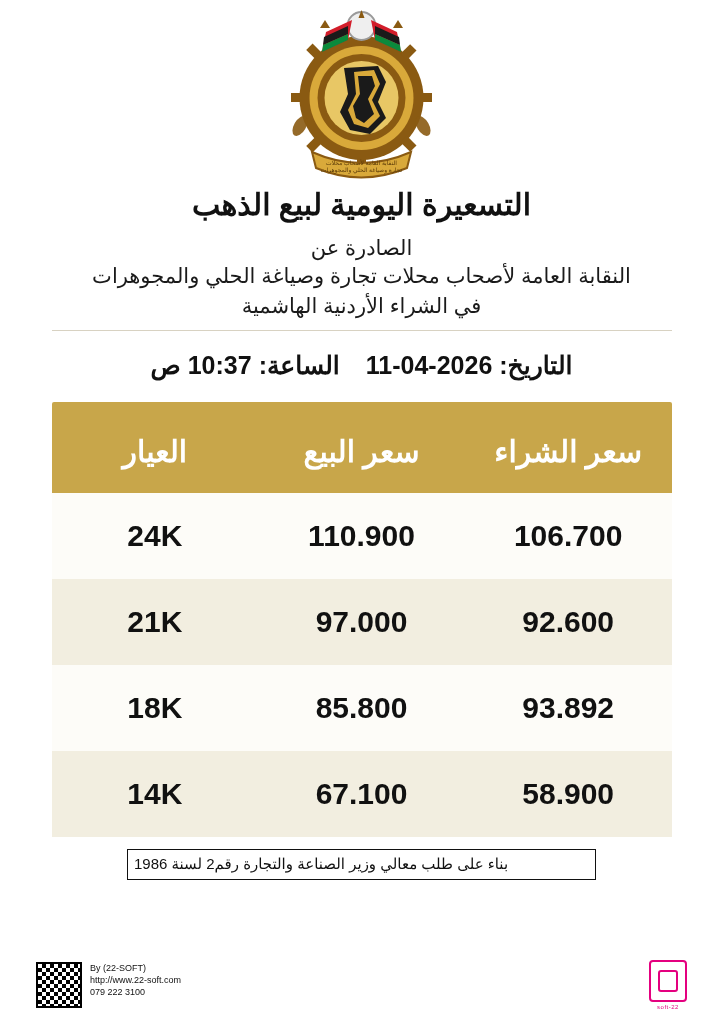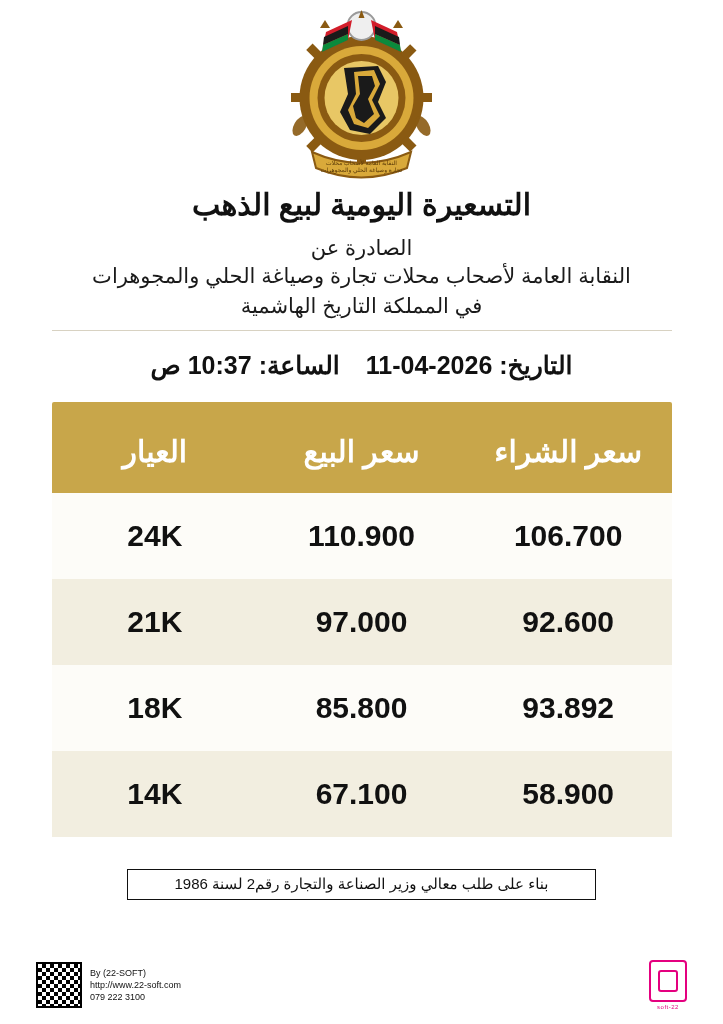--- a/index.html
+++ b/index.html
@@ -105,23 +105,23 @@
     border: none;
   }
   .table tbody tr.odd  td { background: #fdfcf8; }
   .table tbody tr.even td { background: #f2eee0; }
 
   .karat { font-size: 27px; }
 
   
   .footnote {
     width: 455px;
-    margin: 32px auto 0 auto;
+    margin: 12px auto 0 auto;
     border: 1px solid #111;
-    text-align: center;
+    text-align: left;
     font-size: 15px;
     padding: 5px 6px 6px 6px;
     color: #111;
     background: #fff;
   }
 
   
   .footer {
     position: absolute;
     left: 0;
@@ -153,21 +153,21 @@
     font-size: 6px;
     color: #e4007f;
     text-align: center;
     margin-top: 2px;
     letter-spacing: .5px;
   }
   .logo-block { display: flex; flex-direction: column; align-items: center; }
 
   .contact {
     display: flex;
-    align-items: center;
+    align-items: flex-start;
     gap: 8px;
     direction: ltr;
   }
   .qr {
     width: 46px;
     height: 46px;
     background:
       repeating-conic-gradient(#000 0% 25%, #fff 0% 50%) 0 0 / 8px 8px;
     border: 2px solid #000;
     box-sizing: border-box;
@@ -232,21 +232,21 @@
         <ellipse cx="26" cy="120" rx="6" ry="11" transform="rotate(30 26 120)"></ellipse>
         <ellipse cx="149" cy="120" rx="6" ry="11" transform="rotate(-30 149 120)"></ellipse>
       </g>
     </svg>
   </div>
 </div>
 
 <div class="title">التسعيرة اليومية لبيع الذهب</div>
 <div class="sub1">الصادرة عن</div>
 <div class="sub2">النقابة العامة لأصحاب محلات تجارة وصياغة الحلي والمجوهرات</div>
-<div class="sub3">في المملكة التاريخ الهاشمية</div>
+<div class="sub3">في الشراء الأردنية الهاشمية</div>
 
 <div class="divider"></div>
 
 <div class="datebar">
   <span class="seg">
     <span>التاريخ:</span>
     <span>2026-04-11</span>
   </span>
   <span class="seg">
     <span>الساعة:</span>

